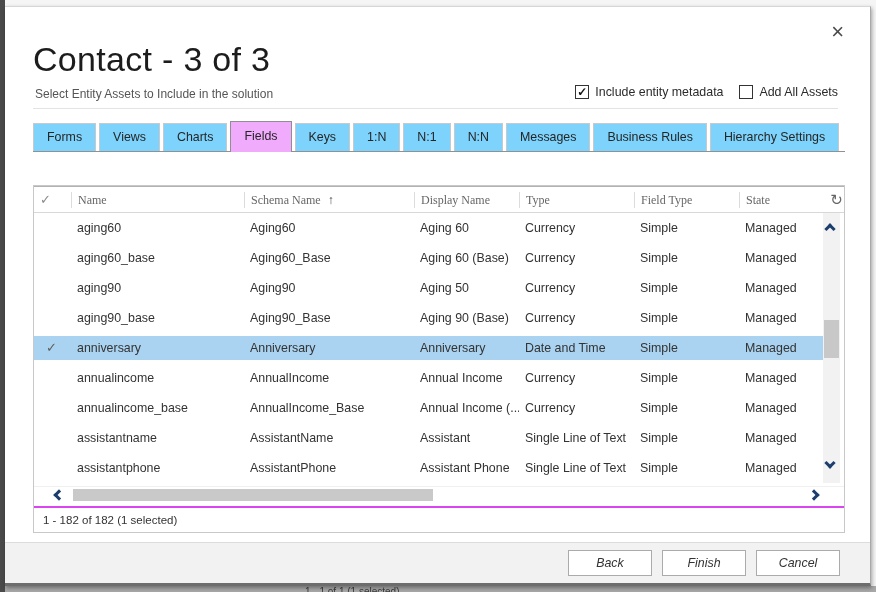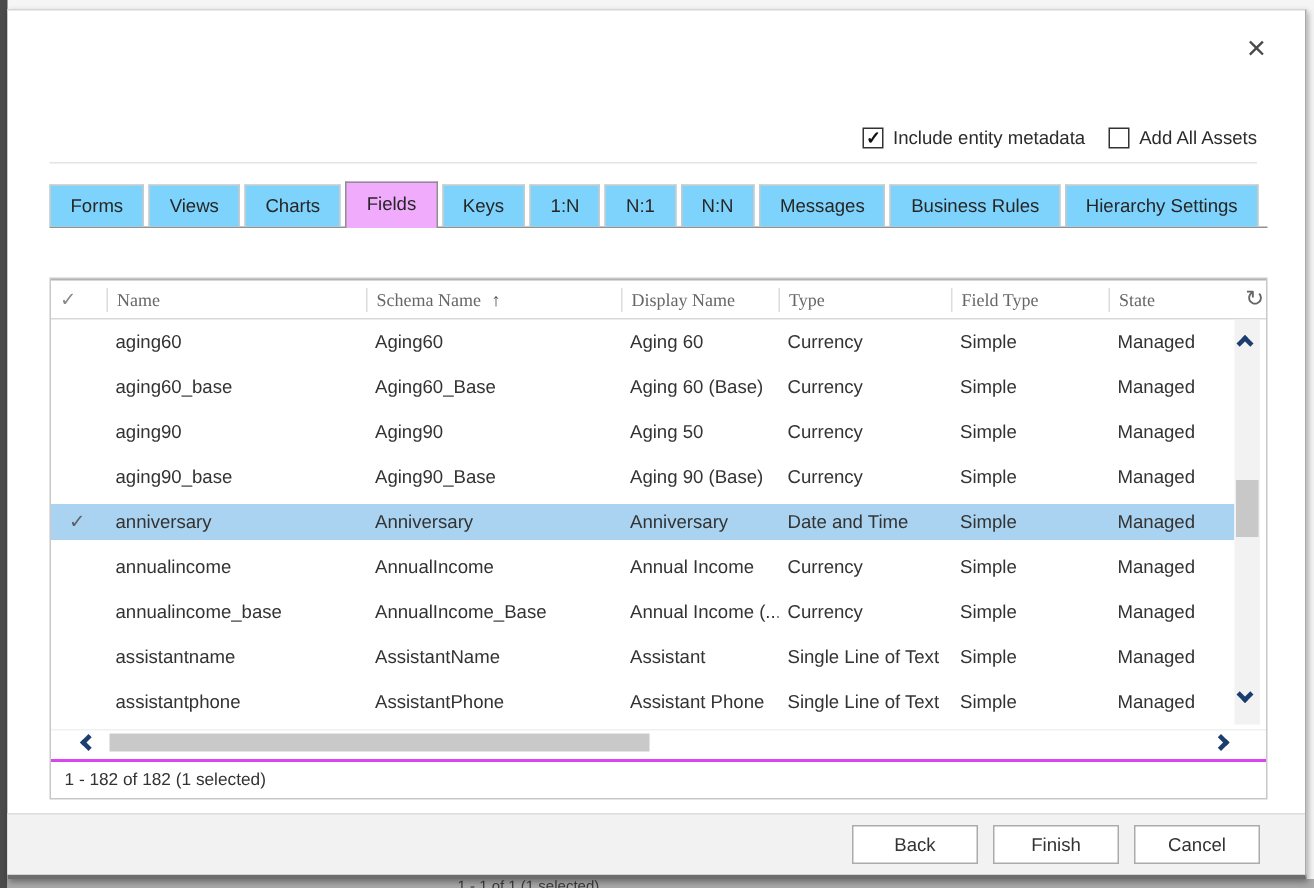--- a/index.html
+++ b/index.html
@@ -78,34 +78,36 @@
   .hs-right { position:absolute; right:26px; top:4px; }
 
   .statusbar { margin-top:3px; border-top:2px solid #d946ef; height:26px; line-height:25px;
     padding-left:9px; font-size:11.5px; color:#333; }
 
   .footer { position:absolute; left:0; right:0; bottom:0; height:41px; background:#f2f2f2;
     border-top:1px solid #dcdcdc; display:flex; justify-content:flex-end; align-items:center;
     gap:10px; padding-right:30px; }
   .btn { width:84px; height:26px; background:#fff; border:1px solid #ababab; font-size:12.4px;
     color:#333; font-family:"Liberation Sans", sans-serif; cursor:pointer; display:flex;
-    align-items:center; justify-content:center; }
+    align-items:center; justify-content:center;font-style:italic; }
 </style>
 </head>
 <body>
 
 <div class="edge-left"></div>
 <div class="bg-bottom">
   <span>1 - 1 of 1 (1 selected)</span>
 </div>
 
 <div class="dialog">
 
   <span class="close-btn">×</span>
 
+  <div class="title">Contact - 3 of 3</div>
+  <div class="subtitle">Select Entity Assets to Include in the solution</div>
 
   <div class="options">
     <label class="opt">
       <span class="cbx">✓</span>
       <span>Include entity metadata</span>
     </label>
     <label class="opt">
       <span class="cbx"></span>
       <span>Add All Assets</span>
     </label>

